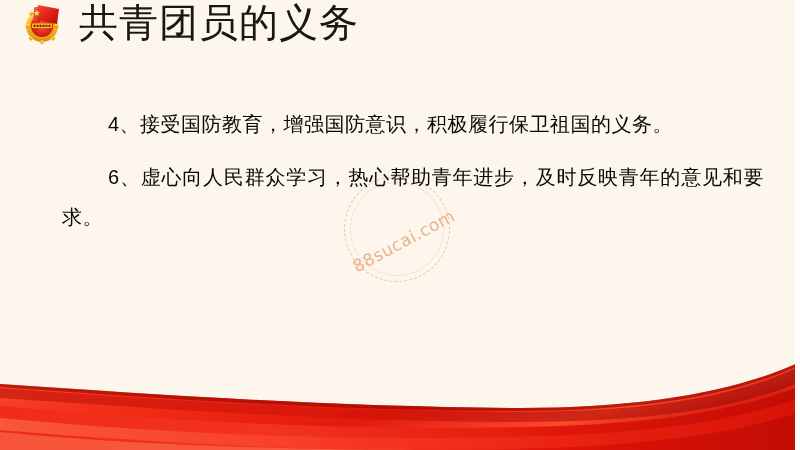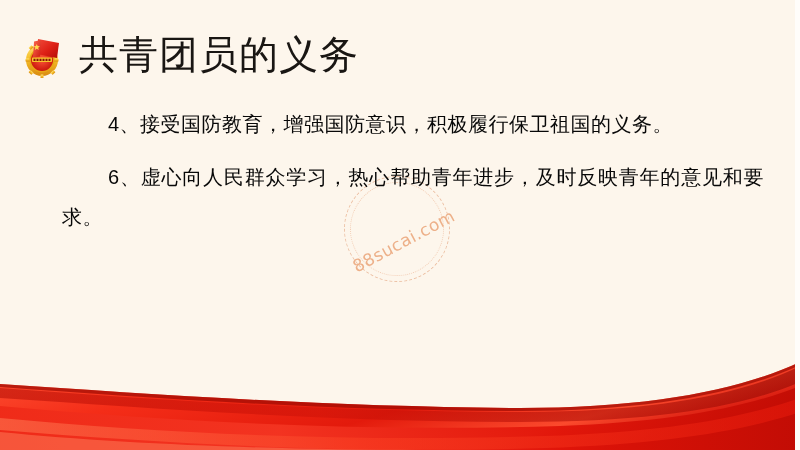--- a/index.html
+++ b/index.html
@@ -29,21 +29,21 @@
   }
 
   
   .header {
     position: absolute;
     top: 0;
     left: 0;
     width: 800px;
     height: 78px;
     display: flex;
-    align-items: flex-end;
+    align-items: flex-start;
     z-index: 5;
   }
 
   .emblem {
     position: relative;
     width: 46px;
     height: 44px;
     margin-left: 19px;
     flex: none;
   }

